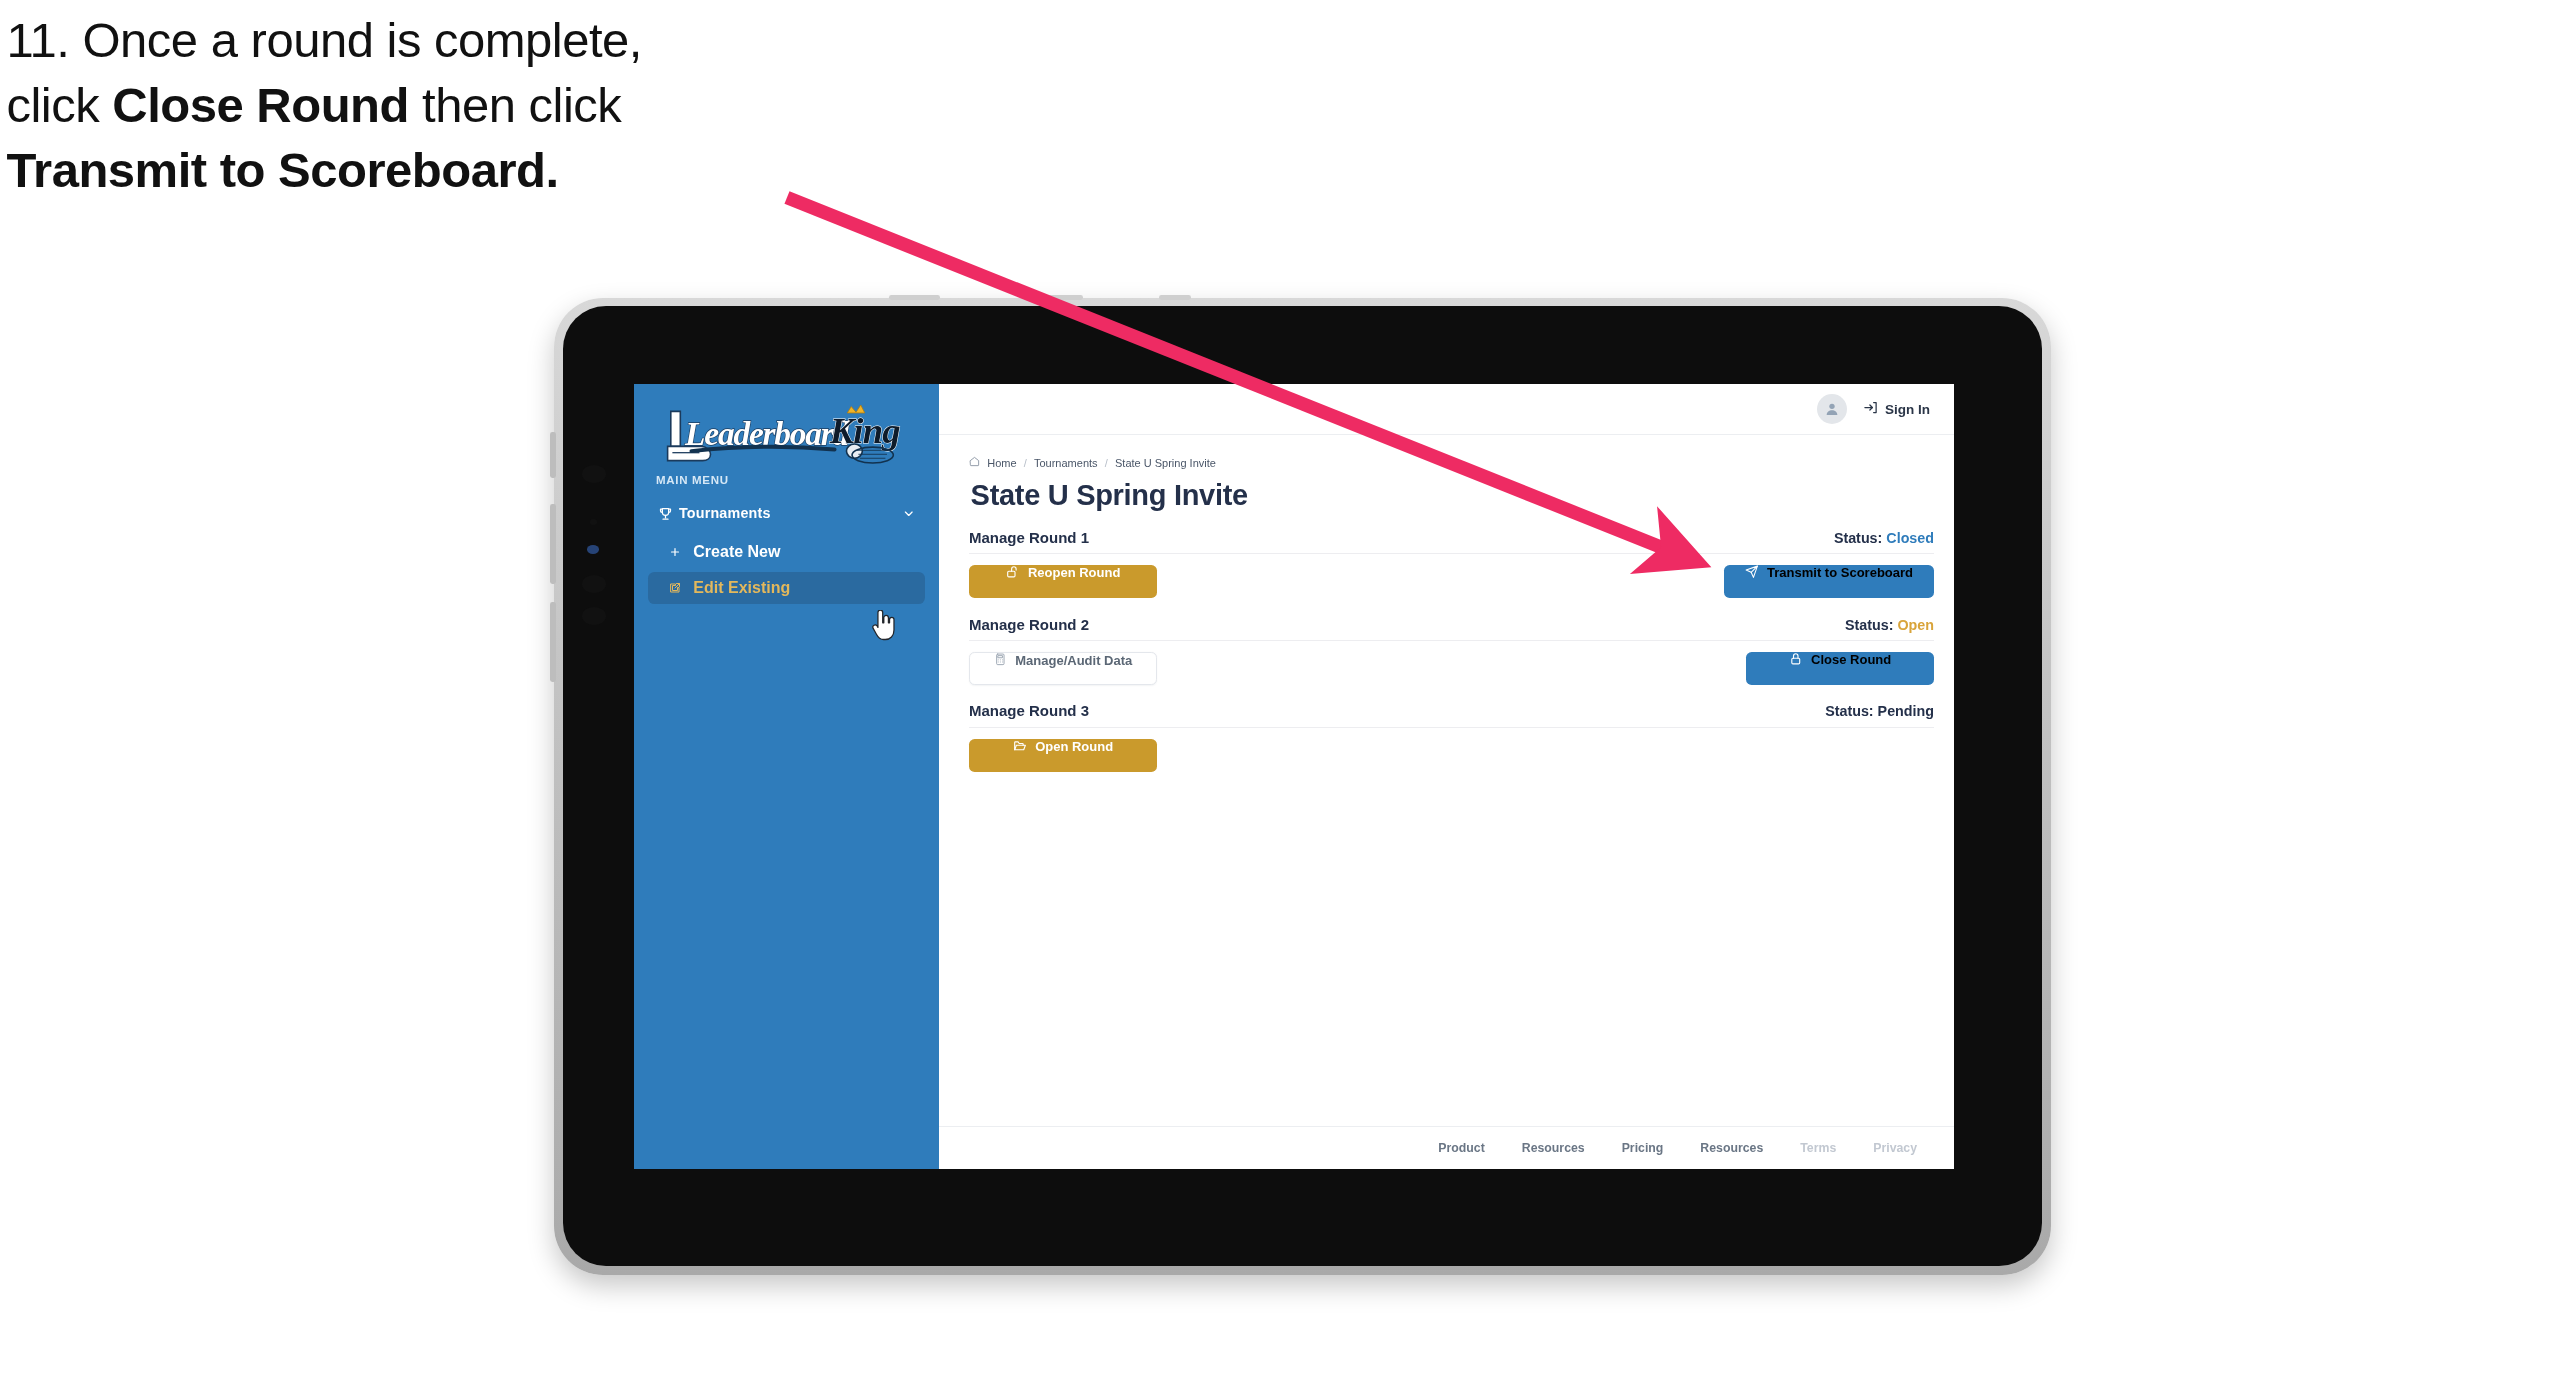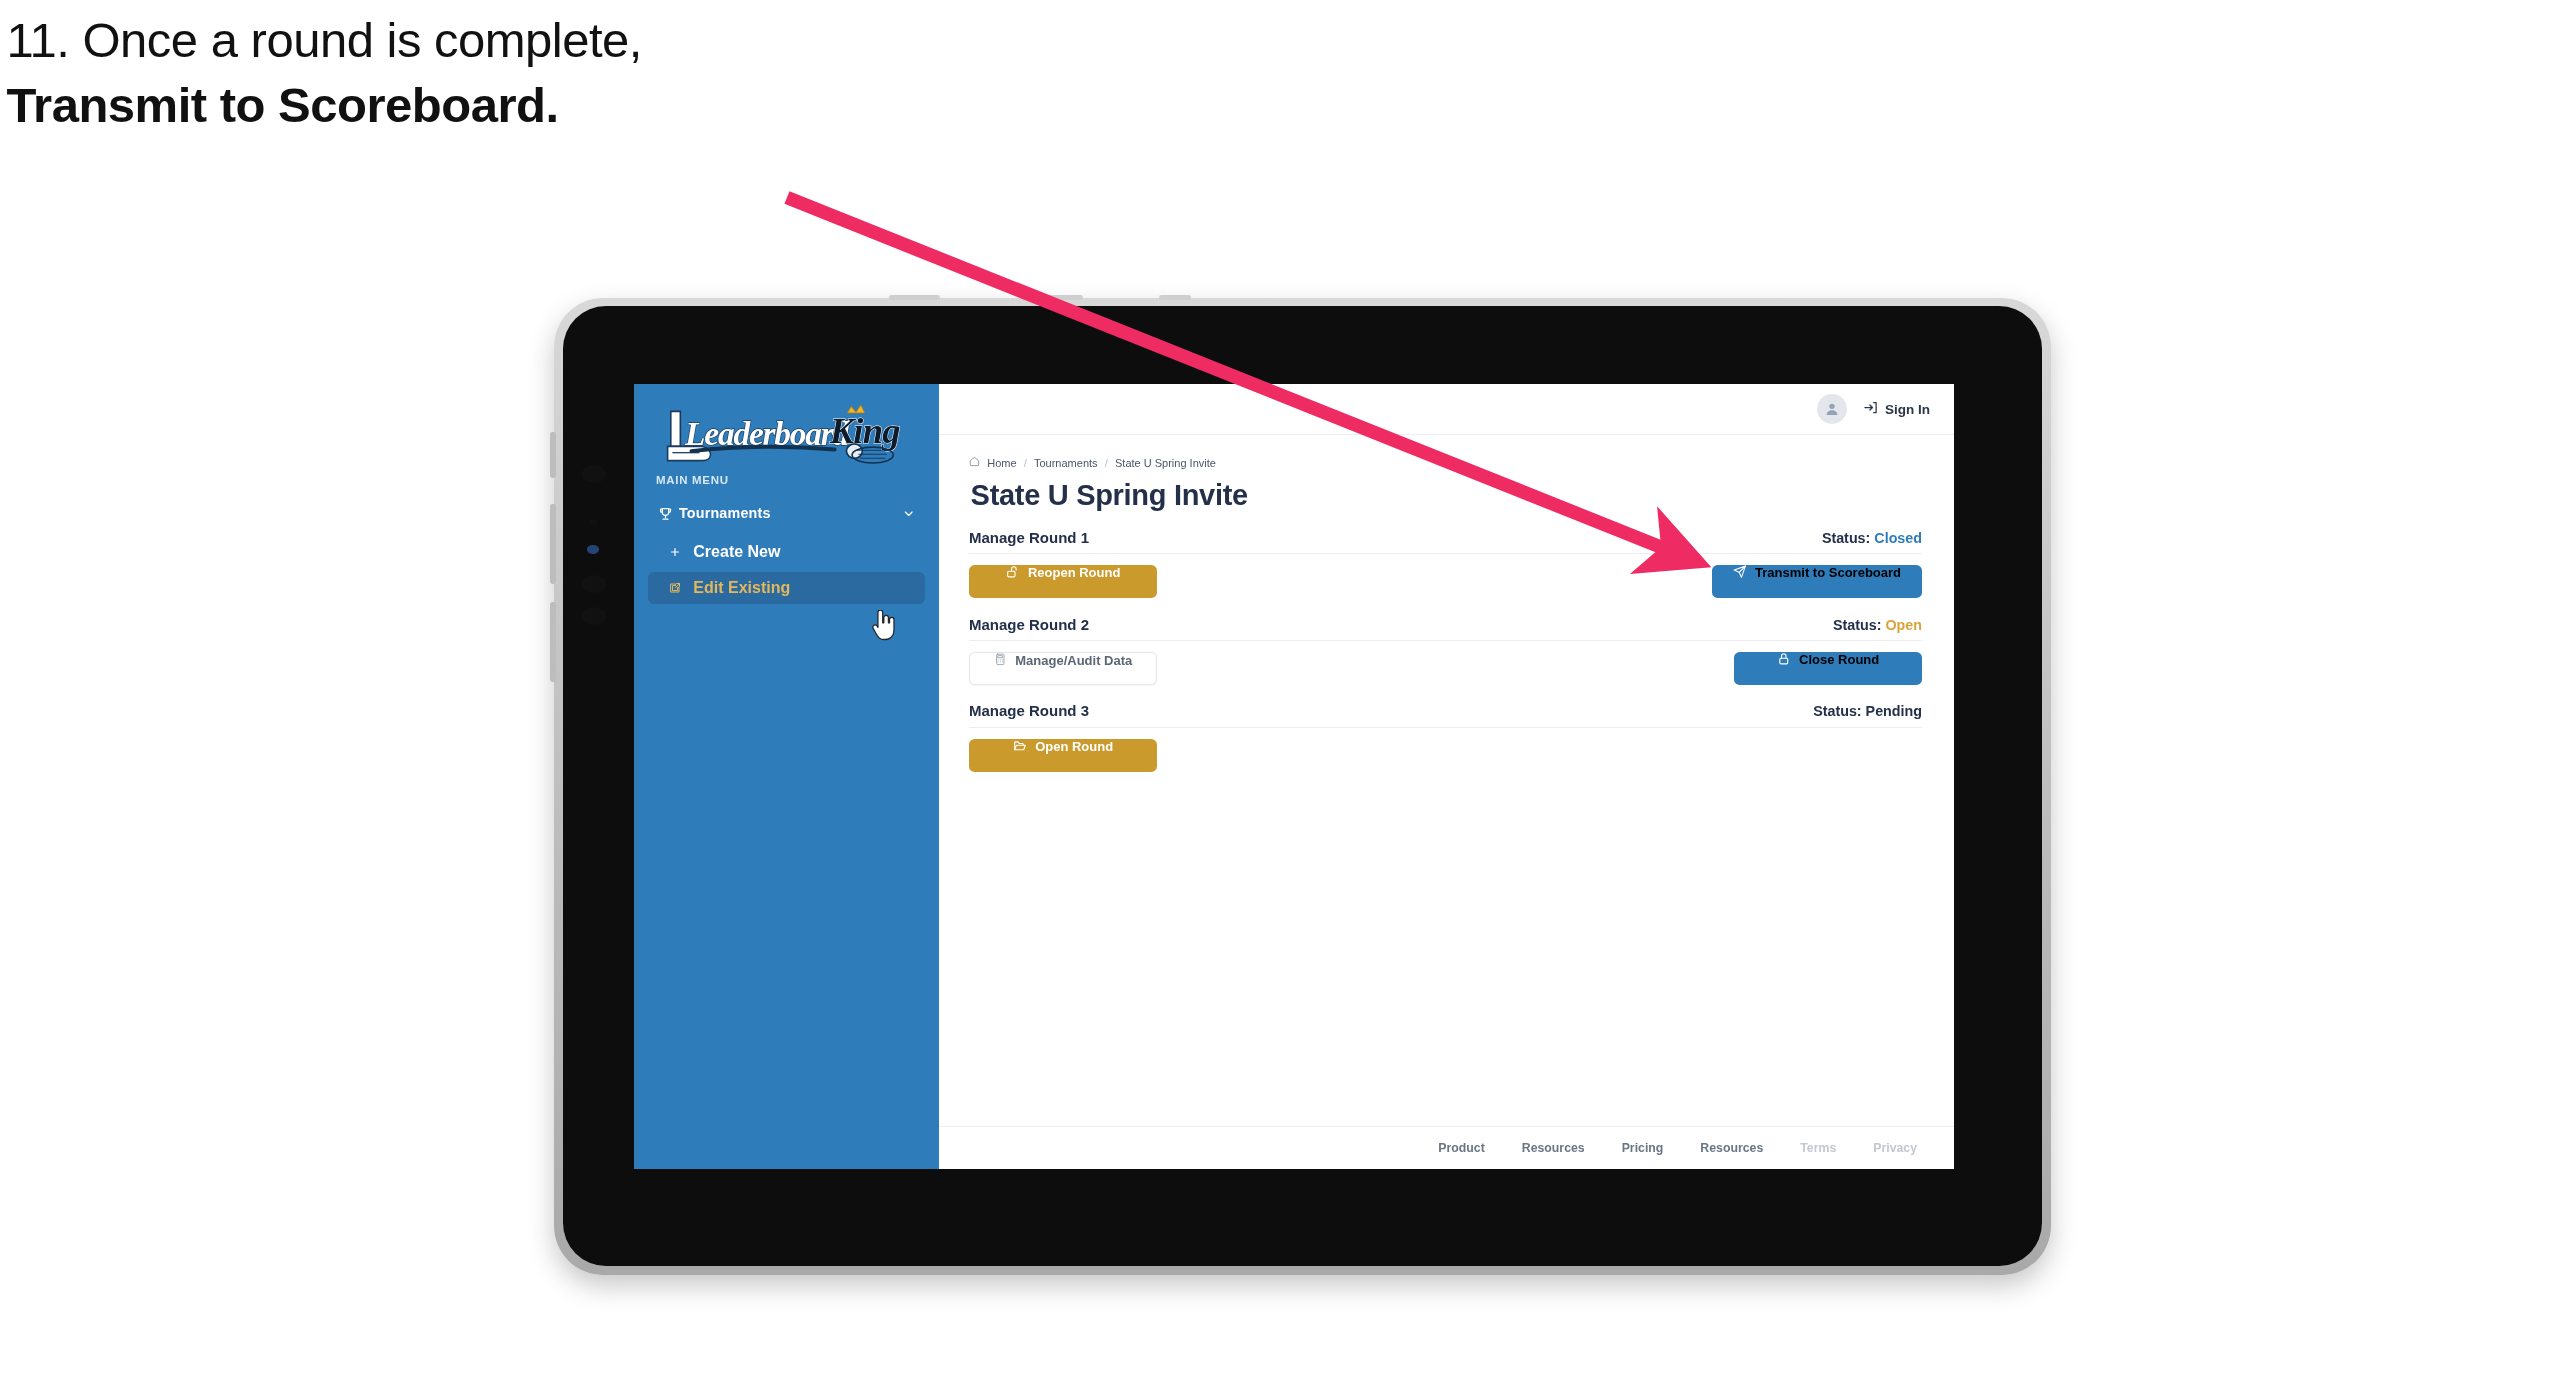--- a/index.html
+++ b/index.html
@@ -85,21 +85,21 @@
   .topbar{
     height:51px;flex:0 0 51px;border-bottom:0.8px solid #eceef1;
     display:flex;align-items:center;justify-content:flex-end;padding-right:24px;box-sizing:border-box;
   }
   .avatar{
     width:30px;height:30px;border-radius:50%;background:#e3e6ea;
     display:flex;align-items:center;justify-content:center;margin-right:16px;
   }
   .signin{display:flex;align-items:center;gap:7.2px;color:#2b3648;font-size:13.5px;font-weight:bold;}
 
-  .content{flex:1 1 auto;padding:21px 32px 0 30px;box-sizing:border-box;min-height:0;}
+  .content{flex:1 1 auto;padding:21px 20px 0 30px;box-sizing:border-box;min-height:0;}
 
   .breadcrumb{display:flex;align-items:center;gap:7.2px;font-size:11px;color:#5a6676;}
   .breadcrumb .crumb{color:#4a5668;}
   .breadcrumb .sep{color:#b8bfc9;}
   .page-title{
     margin:9.6px 0 0 1.6px;font-size:29px;font-weight:bold;color:#24304a;letter-spacing:-0.3px;
   }
 
   .round-block{margin-top:17.5px;}
   .round-head{display:flex;align-items:baseline;justify-content:space-between;}
@@ -130,20 +130,21 @@
   .footer a{font-size:12.3px;font-weight:bold;color:#6a7685;text-decoration:none;}
   .footer a.dim{color:#c2c8d1;}
 
   .cursor{position:absolute;left:870px;top:610px;width:27px;height:32px;pointer-events:none;}
 </style>
 </head>
 <body>
 
 <div class="caption">
   <div>11. Once a round is complete,</div>
+  <div><span>click </span><b>Close Round</b><span> then click</span></div>
   <div><b>Transmit to Scoreboard.</b></div>
 </div>
 
 <div class="tablet">
   <div class="top-btn t1"></div>
   <div class="top-btn t2"></div>
   <div class="top-btn t3"></div>
   <div class="side-btn b1"></div>
   <div class="side-btn b2"></div>
   <div class="side-btn b3"></div>

